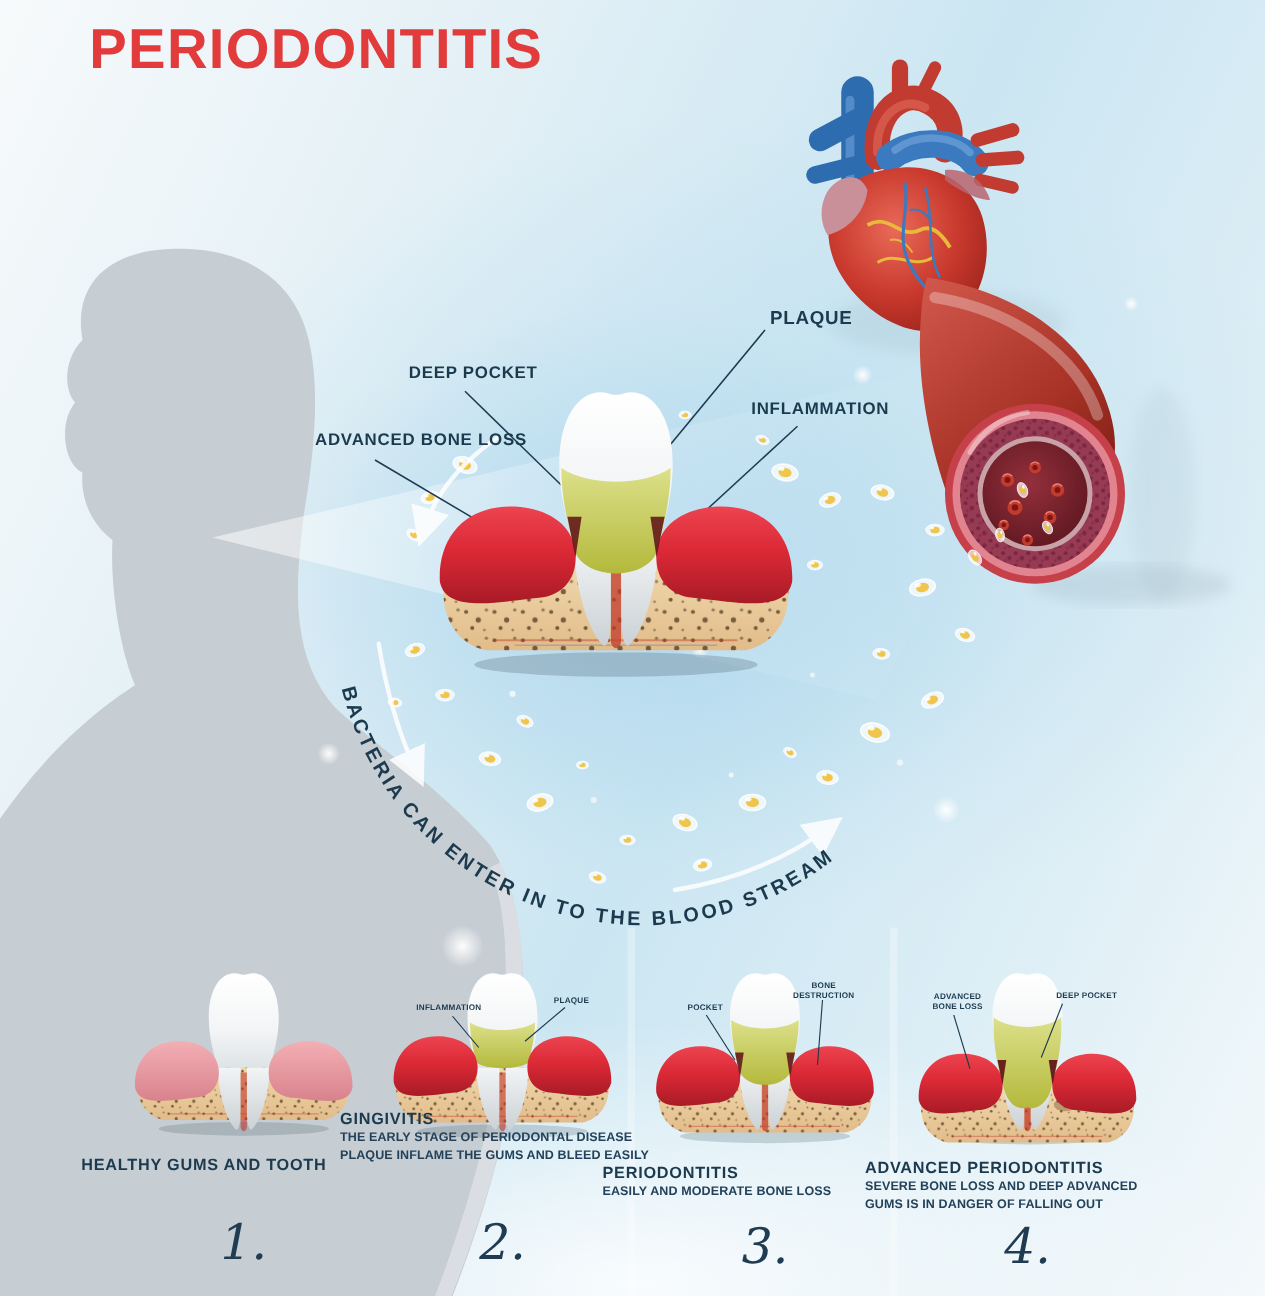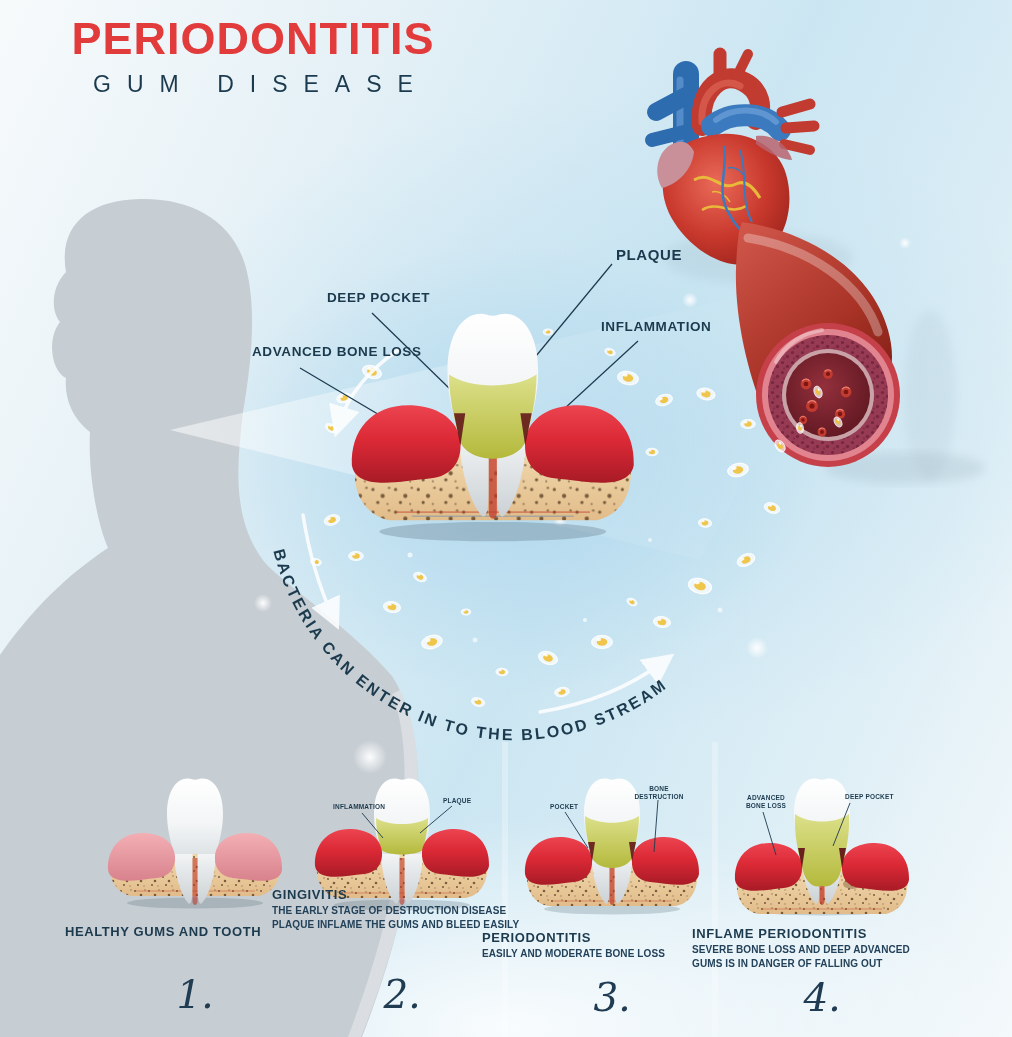--- a/index.html
+++ b/index.html
@@ -369,49 +369,48 @@
     </g>
     <g stroke="#1C3A4E" stroke-width=".9">
       <line x1="31" y1="50" x2="44" y2="93"></line>
       <line x1="118" y1="41" x2="101" y2="84"></line>
     </g>
   </g>
 </svg>
 
 <header>
   <h1 class="title" style="margin:0">PERIODONTITIS</h1>
-  <div class="subtitle">GUM DISEASE</div>
 </header>
 
 <div class="txt lbl" style="left:327px;top:290px">DEEP POCKET</div>
 <div class="txt lbl" style="left:252px;top:344px">ADVANCED BONE LOSS</div>
 <div class="txt lbl lbl-big" style="left:616px;top:246px">PLAQUE</div>
 <div class="txt lbl" style="left:601px;top:319px">INFLAMMATION</div>
 
 <div class="callout" style="left:333px;top:803px">INFLAMMATION</div>
 <div class="callout" style="left:443px;top:797px">PLAQUE</div>
 <div class="callout" style="left:550px;top:803px">POCKET</div>
 <div class="callout wrap" style="left:628px;top:785px;width:62px">BONE DESTRUCTION</div>
 <div class="callout wrap" style="left:740px;top:794px;width:52px">ADVANCED BONE LOSS</div>
 <div class="callout" style="left:845px;top:793px">DEEP POCKET</div>
 
 <div class="caption" style="left:65px;top:924px">
   <div class="stage-title">HEALTHY GUMS AND TOOTH</div>
 </div>
 <div class="caption" style="left:272px;top:887px">
   <div class="stage-title">GINGIVITIS</div>
-  <div class="stage-desc">THE EARLY STAGE OF DESTRUCTION DISEASE</div>
+  <div class="stage-desc">THE EARLY STAGE OF PERIODONTAL DISEASE</div>
   <div class="stage-desc">PLAQUE INFLAME THE GUMS AND BLEED EASILY</div>
 </div>
 <div class="caption" style="left:482px;top:930px">
   <div class="stage-title">PERIODONTITIS</div>
   <div class="stage-desc">EASILY AND MODERATE BONE LOSS</div>
 </div>
 <div class="caption" style="left:692px;top:926px">
-  <div class="stage-title">INFLAME PERIODONTITIS</div>
+  <div class="stage-title">ADVANCED PERIODONTITIS</div>
   <div class="stage-desc">SEVERE BONE LOSS AND DEEP ADVANCED</div>
   <div class="stage-desc">GUMS IS IN DANGER OF FALLING OUT</div>
 </div>
 
 <div class="stage-number" style="left:135px;top:972px">1.</div>
 <div class="stage-number" style="left:342px;top:972px">2.</div>
 <div class="stage-number" style="left:552px;top:975px">3.</div>
 <div class="stage-number" style="left:762px;top:975px">4.</div>
 
 </body></html>

